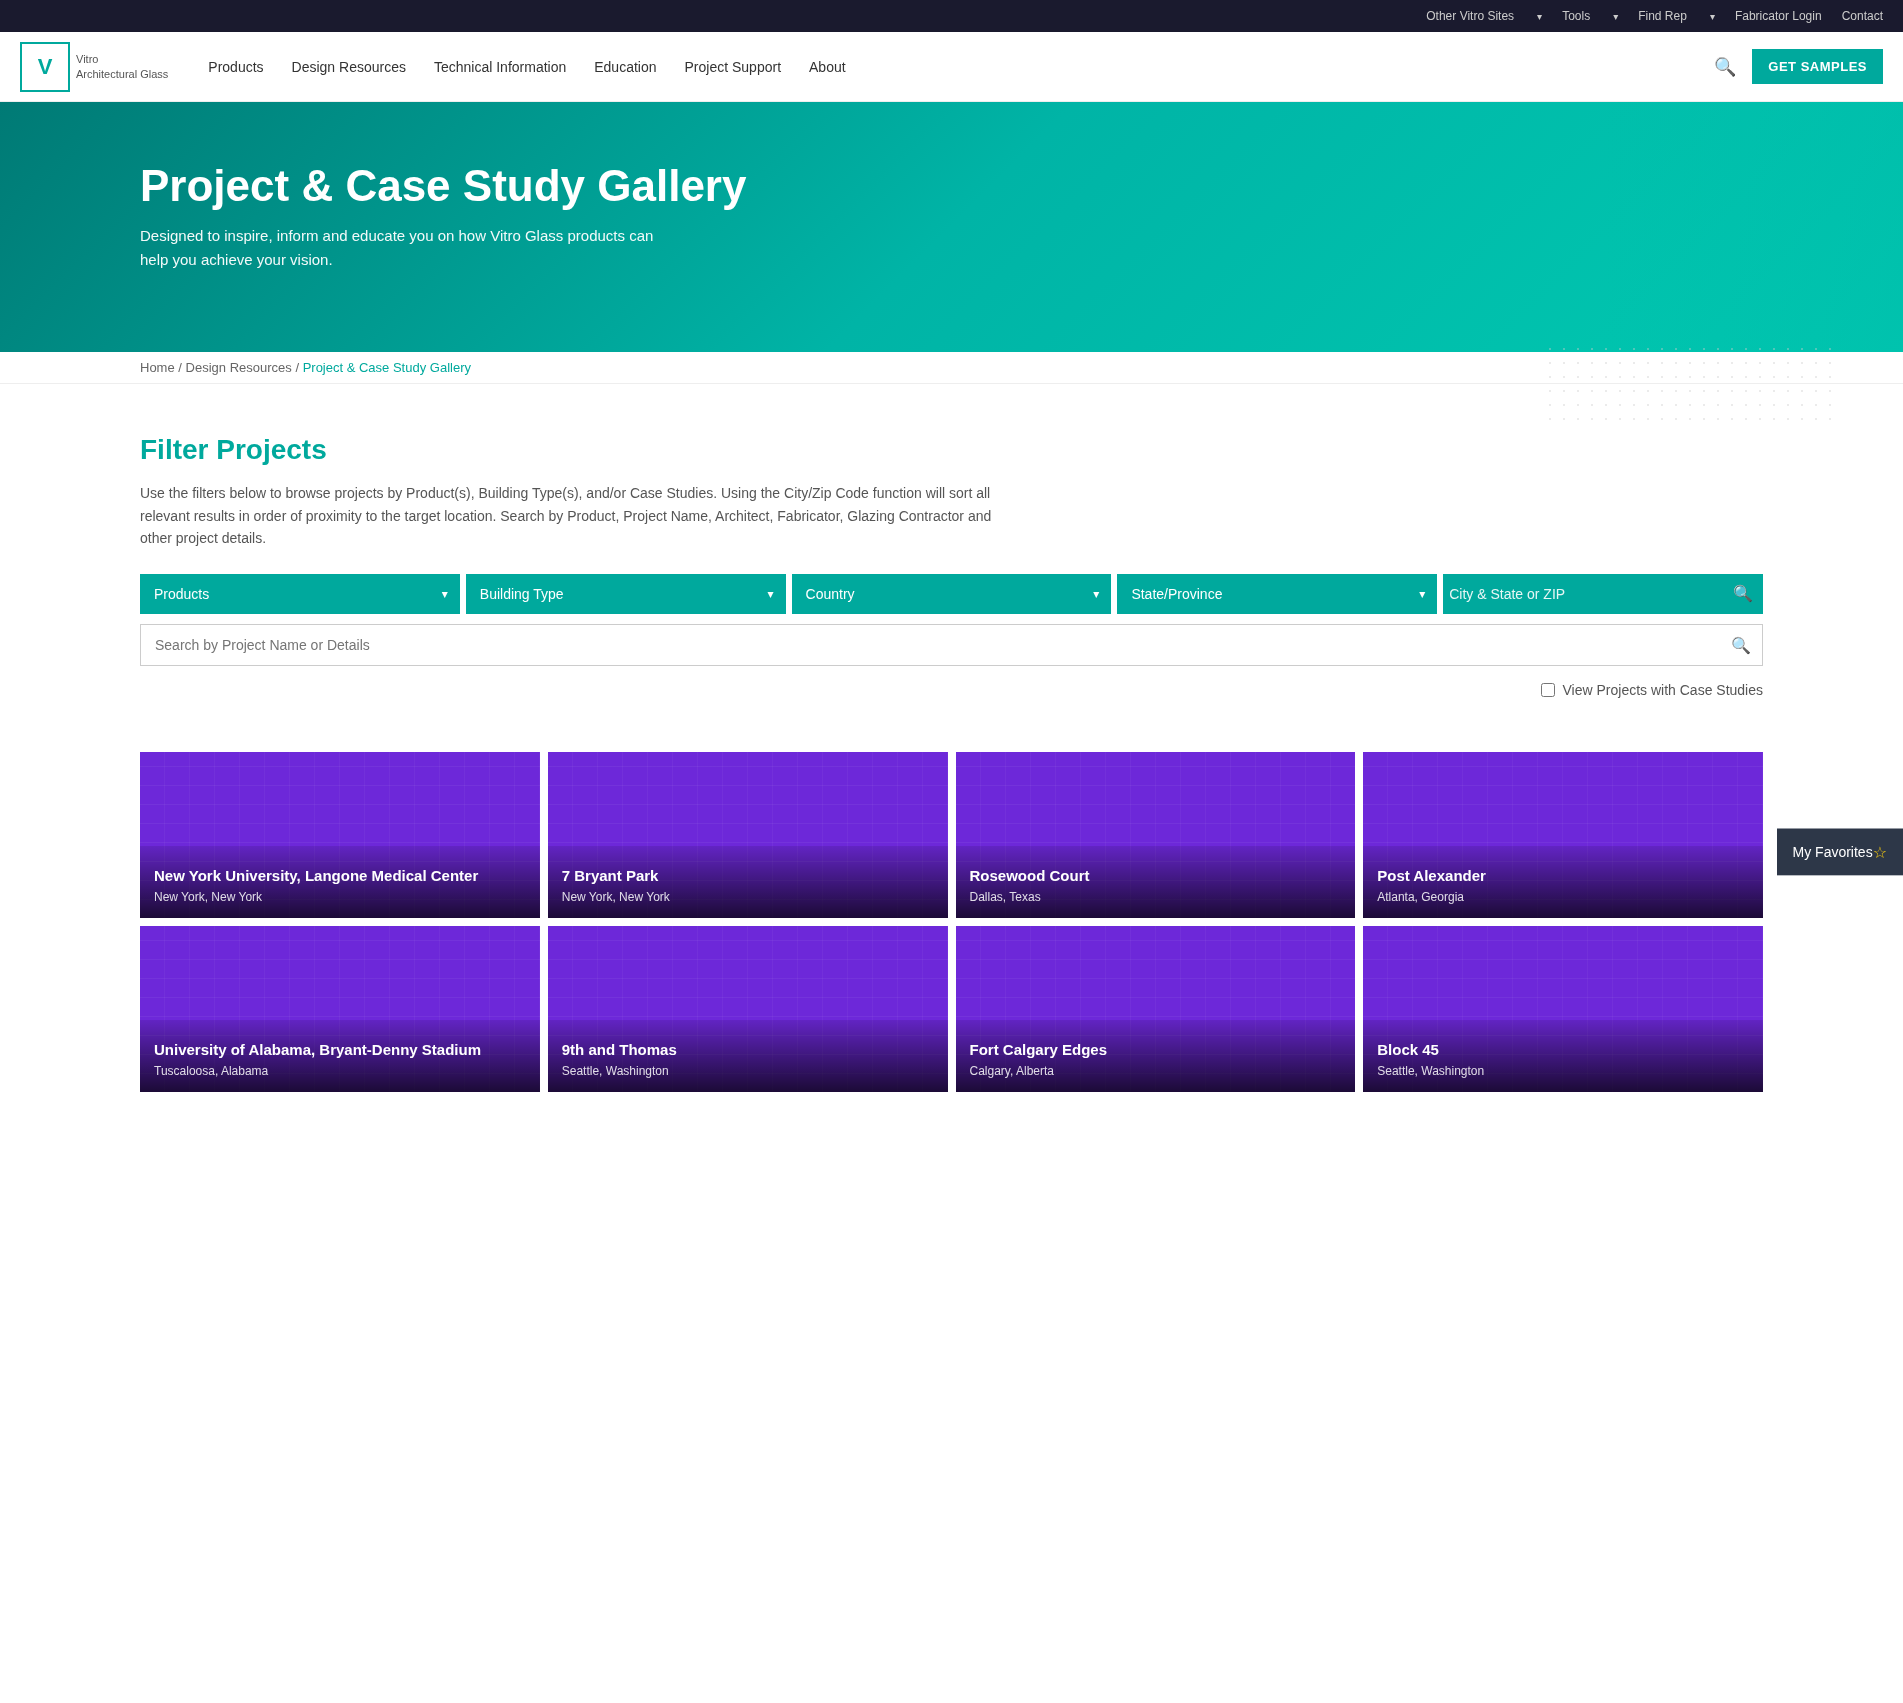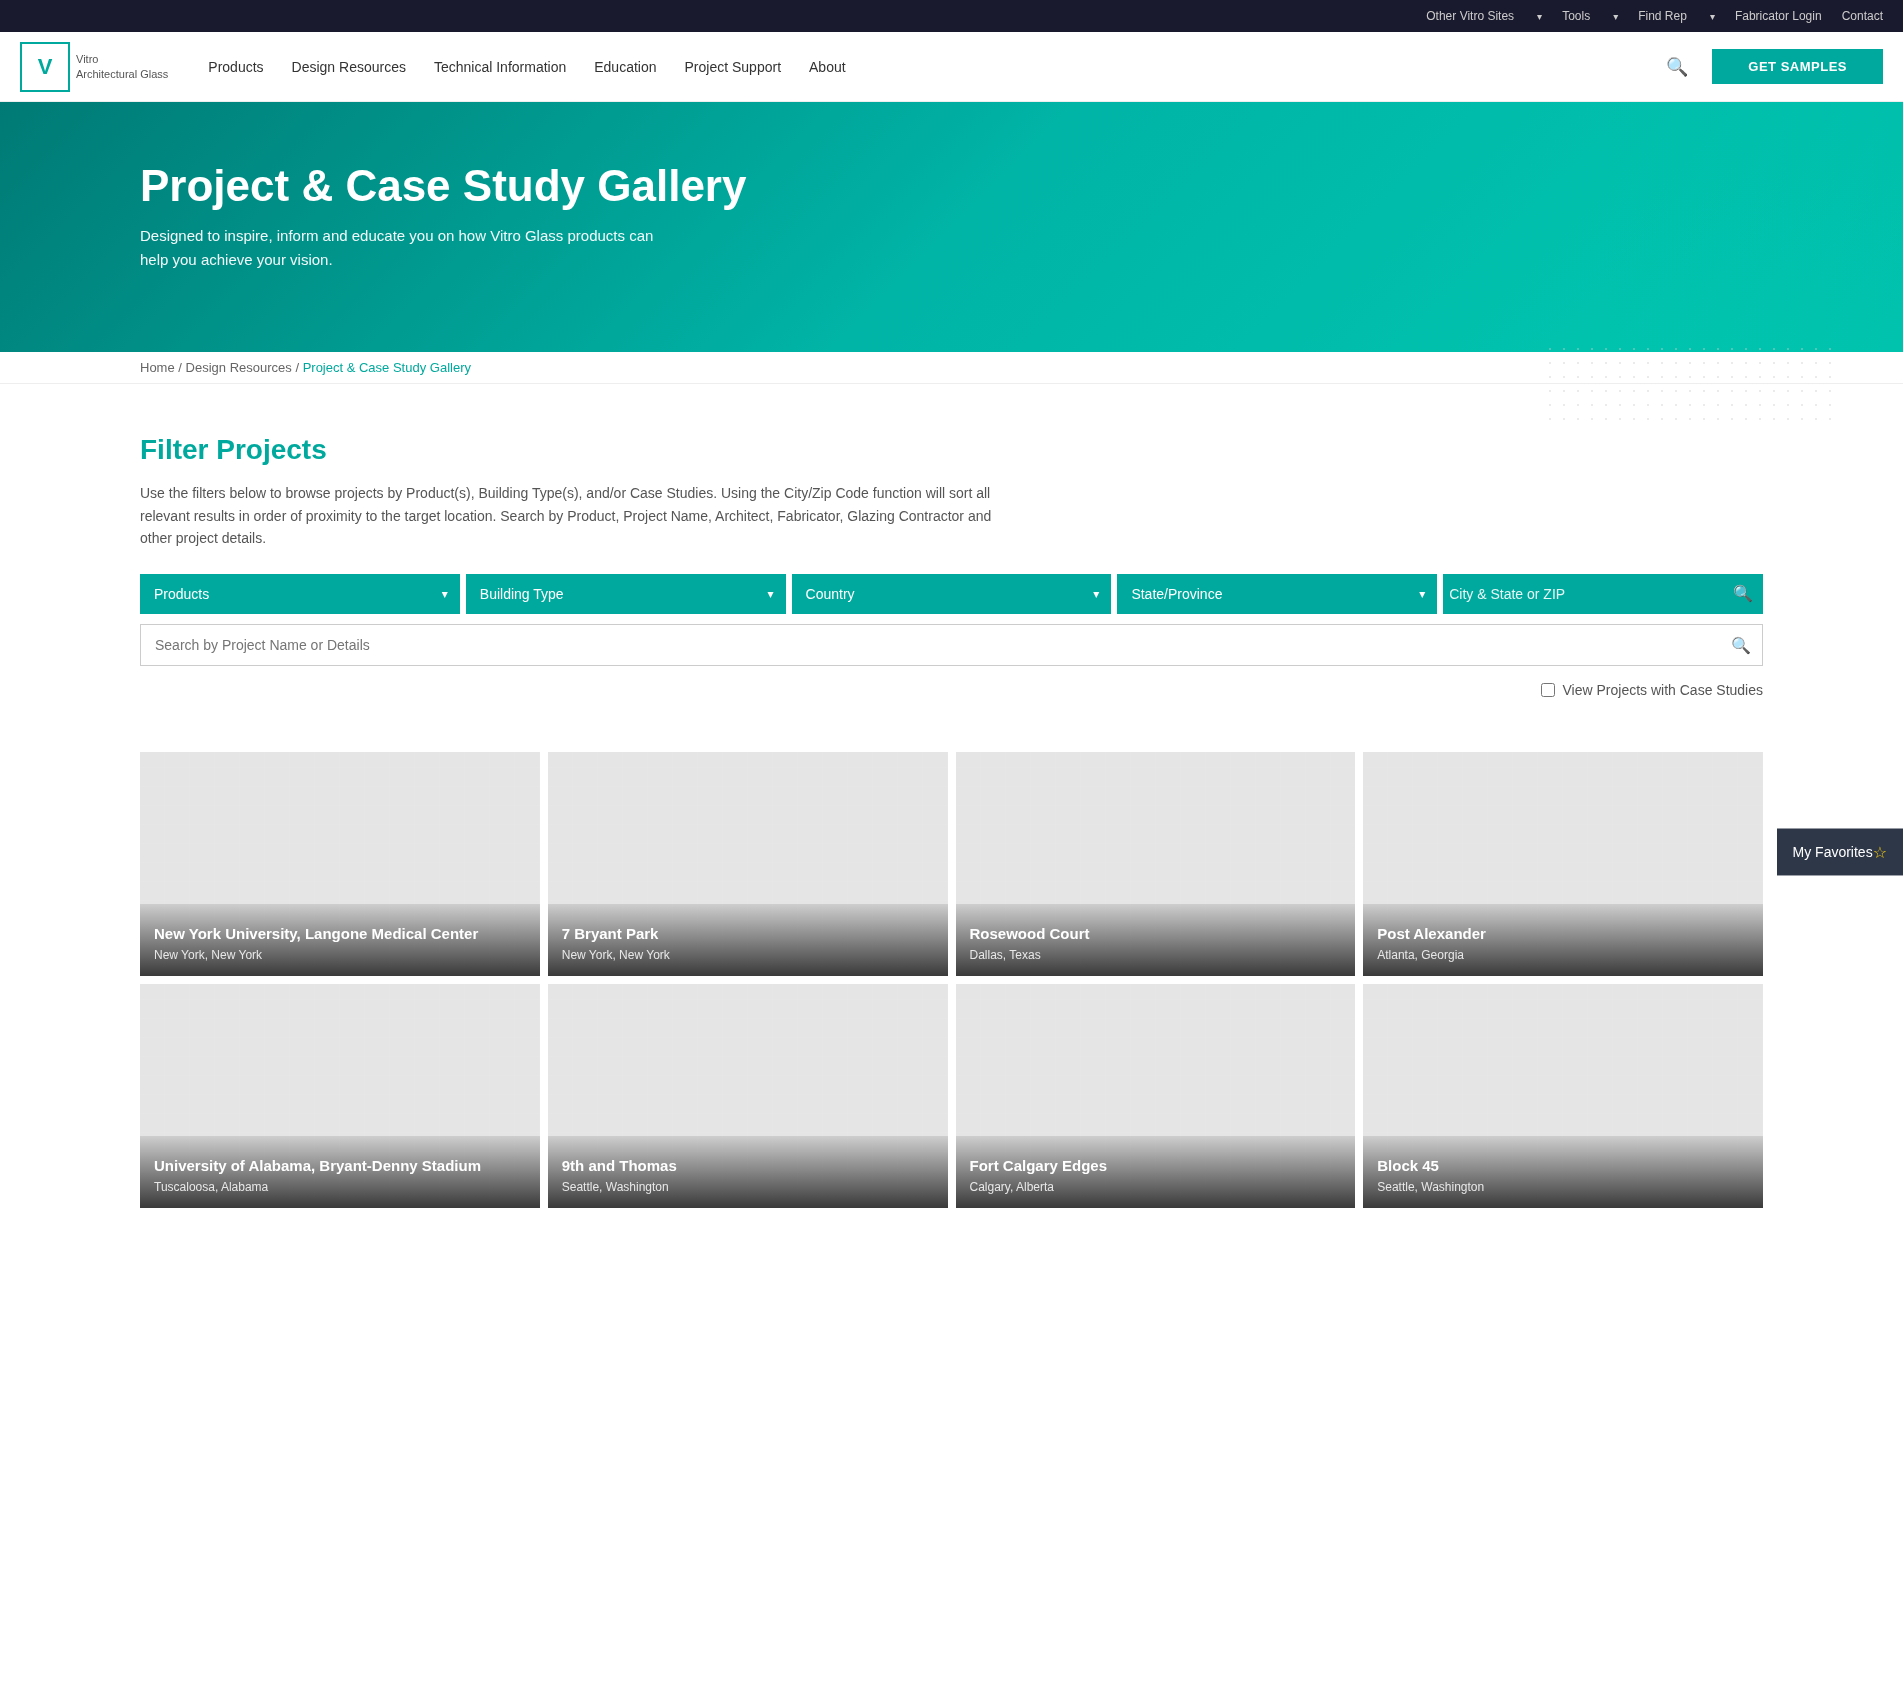--- a/index.html
+++ b/index.html
@@ -81,27 +81,26 @@
       background: none;
       border: none;
       cursor: pointer;
       font-size: 18px;
       color: #555;
     }
     .get-samples-btn {
       background: #00a99d;
       color: #fff;
       border: none;
-      padding: 10px 36px;
+      padding: 10px 16px;
       font-size: 13px;
       font-weight: bold;
       cursor: pointer;
       text-transform: uppercase;
       letter-spacing: 0.5px;
-      margin-left: 8px;
     }
 
     
     .hero-banner {
       background: linear-gradient(135deg, #007a75 0%, #00b4a6 50%, #00c9b1 100%);
       padding: 60px 140px 80px;
       color: #fff;
       min-height: 220px;
       position: relative;
       overflow: hidden;
@@ -255,23 +254,23 @@
       padding: 0 140px 60px;
     }
     .projects-grid {
       display: grid;
       grid-template-columns: repeat(4, 1fr);
       gap: 8px;
     }
     .project-card {
       position: relative;
       overflow: hidden;
-      height: 224px;
-      cursor: pointer;
-      background: #e5e5e5;
+      height: 166px;
+      cursor: pointer;
+      background: #6d28d9;
     }
     .project-card-bg {
       width: 100%;
       height: 100%;
       background-size: cover;
       background-position: center;
       transition: transform 0.3s ease;
     }
     .project-card-overlay {
       position: absolute;

